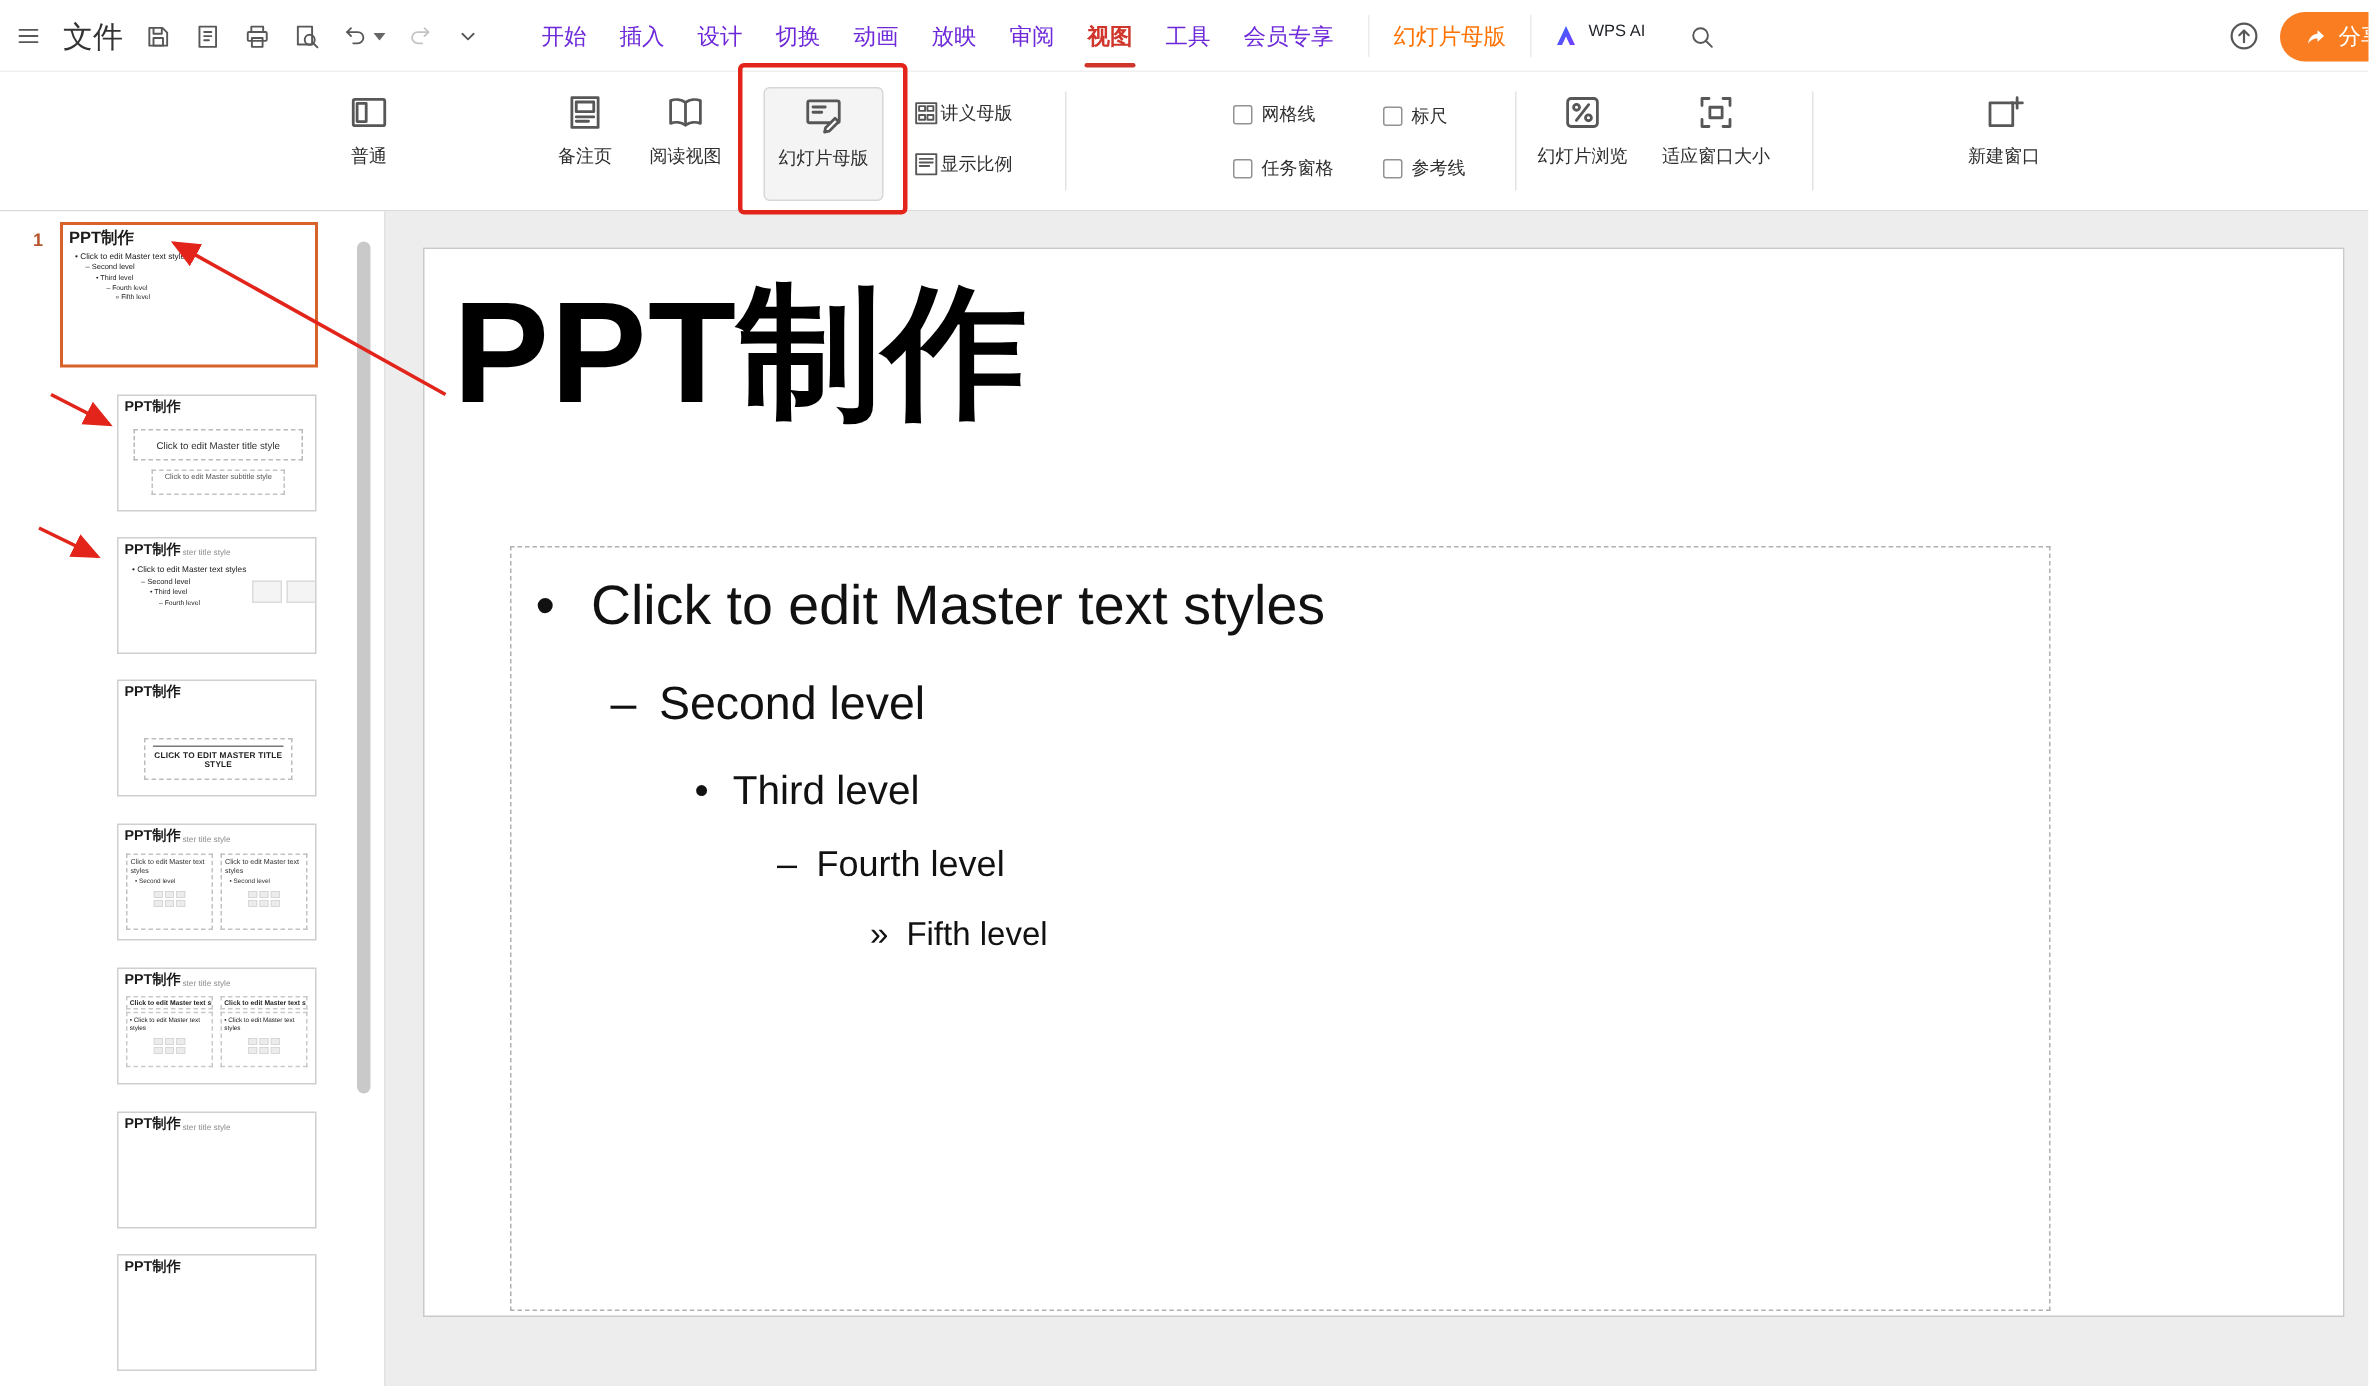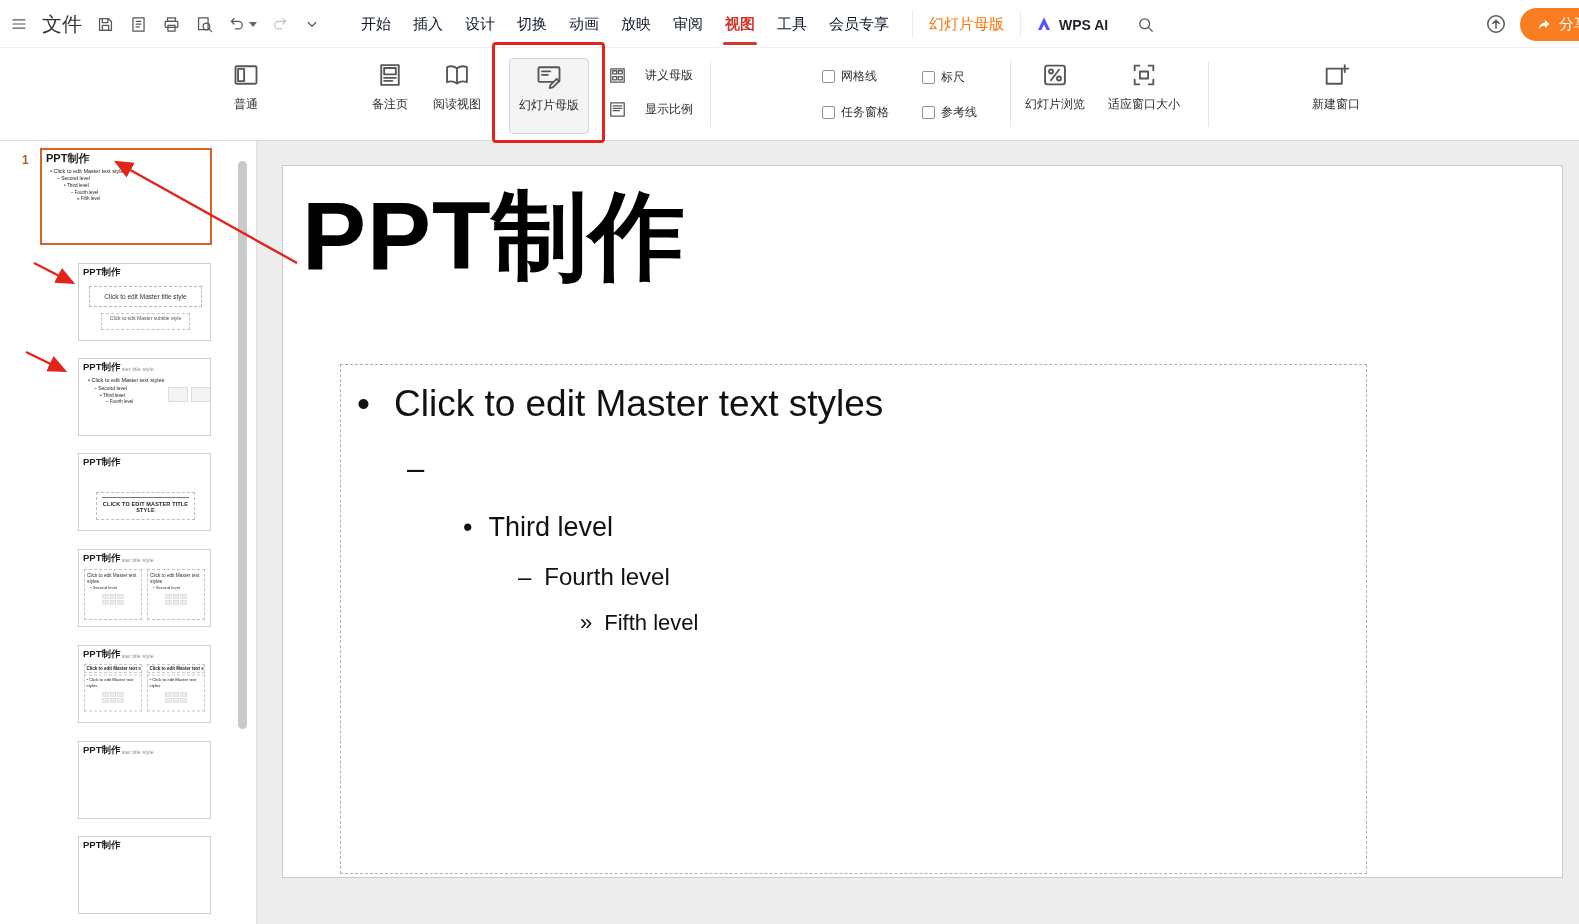--- a/index.html
+++ b/index.html
@@ -7,38 +7,38 @@
     font-family:"Liberation Sans","DejaVu Sans",sans-serif;color:#333}
   body{position:relative}
   .ic{stroke:#575757;fill:none;stroke-width:1.6;stroke-linecap:round;stroke-linejoin:round}
   .icbtn{display:inline-flex;align-items:center;justify-content:center;cursor:pointer}
 
   
   .topbar{position:absolute;left:0;top:0;width:100%;height:48px;background:#fff;border-bottom:1px solid #f0f0f0}
   .tb-left{position:absolute;left:10px;top:0;height:48px;display:flex;align-items:center;gap:14px}
   .tb-file{font-size:20px;color:#333;cursor:pointer}
   .tb-menus{position:absolute;left:350px;top:0;height:48px;display:flex;align-items:center}
-  .menu{font-size:15px;color:#0f172a;padding:0 11px;height:48px;display:flex;align-items:center;cursor:pointer;position:relative;white-space:nowrap}
+  .menu{font-size:15px;color:#6d28d9;padding:0 11px;height:48px;display:flex;align-items:center;cursor:pointer;position:relative;white-space:nowrap}
   .menu.active{color:#d0362c;font-weight:700}
   .menu.active::after{content:"";position:absolute;left:9px;right:9px;bottom:3px;height:3px;background:#d0362c;border-radius:2px}
   .context-tab{font-size:15px;color:#ff7200;padding:0 16px;height:28px;display:flex;align-items:center;margin-left:12px;
     border-left:1px solid #ececec;border-right:1px solid #ececec;cursor:pointer;white-space:nowrap}
-  .wpsai{display:flex;align-items:flex-end;gap:6px;margin-left:14px;font-size:14px;font-weight:700;color:#1f2329;cursor:pointer}
+  .wpsai{display:flex;align-items:flex-start;gap:6px;margin-left:14px;font-size:11px;font-weight:400;color:#1f2329;cursor:pointer}
   .tb-search{margin-left:28px;cursor:pointer}
   .upbtn{position:absolute;right:72px;top:13px;cursor:pointer}
   .share{position:absolute;right:-26px;top:8px;height:33px;border-radius:17px;background:#fb7d21;color:#fff;
     display:flex;align-items:center;gap:7px;padding:0 16px;font-size:15px;cursor:pointer;white-space:nowrap}
   .caret{width:0;height:0;border-left:4px solid transparent;border-right:4px solid transparent;border-top:5px solid #666;display:inline-block}
 
   
   .ribbon{position:absolute;left:0;top:48px;width:100%;height:93px;background:#fff;border-bottom:1px solid #dadada}
   .rbtn{position:absolute;top:10px;height:76px;display:flex;flex-direction:column;align-items:center;gap:7px;
     font-size:12px;color:#2f2f2f;cursor:pointer;padding-top:3px;white-space:nowrap}
   .rbtn.sel{background:#f4f4f4;border:1px solid #d7d7d7;border-radius:4px}
-  .mrow{position:absolute;left:608px;width:96px;height:22px;display:flex;align-items:center;gap:18px;font-size:12px;color:#2f2f2f;cursor:pointer;white-space:nowrap}
+  .mrow{position:absolute;left:608px;width:96px;height:22px;display:flex;align-items:center;gap:0;font-size:12px;color:#2f2f2f;cursor:pointer;white-space:nowrap}
   .rsep{position:absolute;top:13px;height:66px;width:1px;background:#e4e4e4}
   .cbitem{position:absolute;display:flex;align-items:center;gap:6px;font-size:12px;color:#2f2f2f;cursor:pointer;white-space:nowrap}
   .cb{width:13px;height:13px;border:1px solid #929292;border-radius:2px;background:#fff;flex:0 0 auto}
   .lblrow{display:flex;align-items:center;gap:4px}
 
   
   .sidebar{position:absolute;left:0;top:141px;width:256px;bottom:0;background:#fff}
   .thumb{position:absolute;background:#fff;border:1px solid #cfcfcf;overflow:hidden;cursor:pointer}
   .thumb.selected{border:2px solid #d9622b}
   .mini{position:absolute;left:0;top:0;width:200%;height:200%;transform:scale(.5);transform-origin:0 0;color:#1b1b1b}
@@ -441,20 +441,21 @@
 <div class="canvas">
   <div class="slide">
     <div class="slide-title">PPT制作</div>
     <div class="ph">
       <div class="bl bl1">
         <span>•</span>
           <span>Click to edit Master text styles</span>
       </div>
       <div class="bl bl2">
         <span>–</span>
+          <span>Second level</span>
       </div>
       <div class="bl bl3">
         <span>•</span>
           <span>Third level</span>
       </div>
       <div class="bl bl4">
         <span>–</span>
           <span>Fourth level</span>
       </div>
       <div class="bl bl5">

